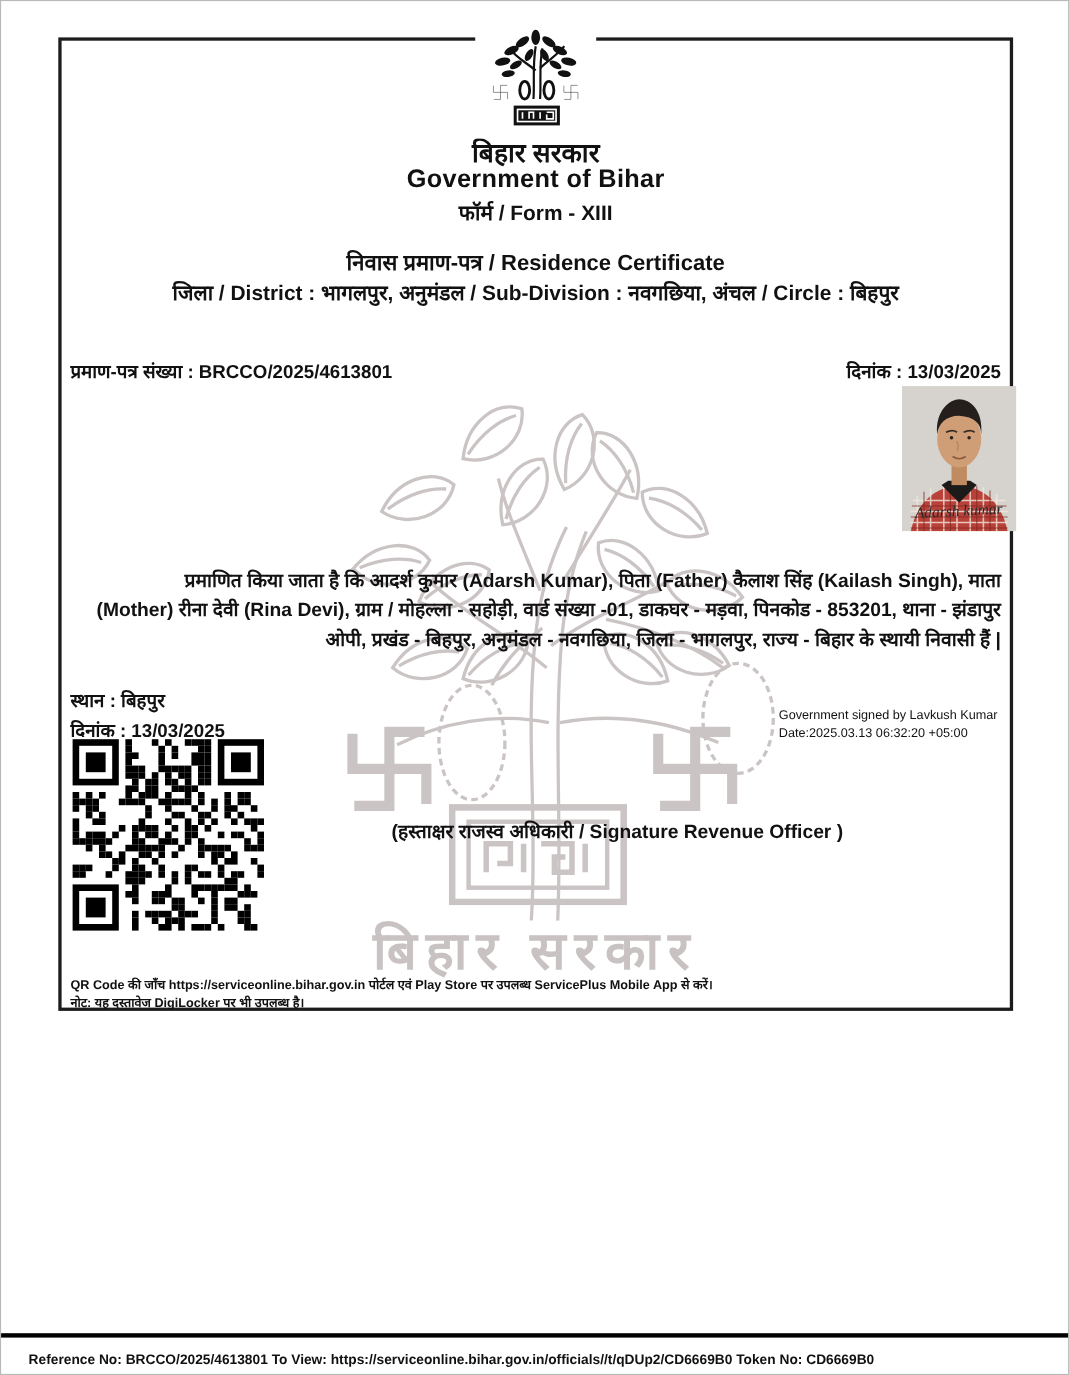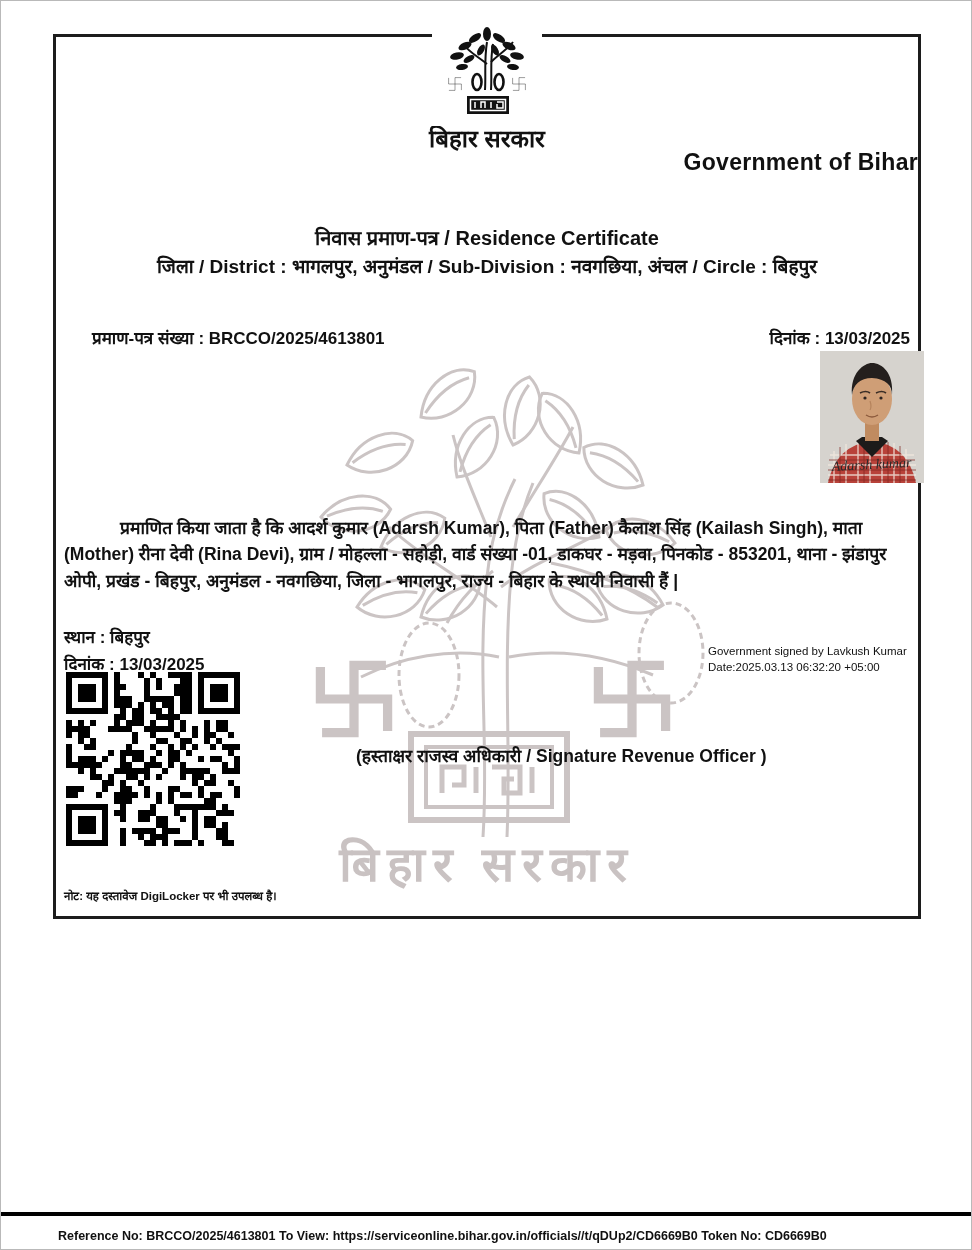--- a/index.html
+++ b/index.html
@@ -13,50 +13,50 @@
     border:3px solid #1c1c1c;box-sizing:border-box;background:#fff;
   }
   .abs{position:absolute;}
   .ctr{left:0;right:0;text-align:center;}
   .b{font-weight:bold;}
 
   
   .logo-wrap{position:absolute;left:50%;transform:translateX(-50%);top:-11px;
     width:110px;height:100px;background:#fff;display:flex;align-items:flex-start;justify-content:center;z-index:3;}
   .org-hi{top:84px;font-size:24px;z-index:2;}
-  .org-en{top:112px;font-size:23px;letter-spacing:.3px;z-index:2;text-align:right;}
+  .org-en{top:112px;font-size:23px;letter-spacing:.3px;z-index:2;}
   .form-no{top:143px;font-size:19px;z-index:2;}
   .title-cert{top:187px;font-size:20px;z-index:2;}
   .title-loc{top:216px;font-size:19px;z-index:2;}
 
   .meta-row{top:289px;left:8px;right:8px;display:flex;justify-content:space-between;
-    font-size:17px;z-index:2;margin-left:28px;}
+    font-size:17px;z-index:2;}
 
   .photo{left:764px;top:314px;width:104px;height:132px;z-index:2;}
 
   .para{top:478px;left:8px;right:8px;font-size:17.5px;line-height:1.5;
-    text-indent:56px;text-align:left;z-index:2;}
+    text-indent:56px;text-align:right;z-index:2;}
 
   .place-line{top:588px;left:8px;font-size:17px;z-index:2;}
   .issue-date-line{top:615px;left:8px;font-size:17px;z-index:2;}
 
   .digital-sig{left:652px;top:607px;font-size:11.5px;line-height:1.35;font-weight:normal;z-index:2;}
 
   .qr-block{left:8px;top:633px;width:184px;height:184px;z-index:2;background:#fff;}
 
   .officer-line{top:706px;right:10px;left:300px;font-size:17.5px;z-index:2;}
 
   .qr-note{top:851px;left:8px;right:8px;font-size:11.5px;line-height:1.4;z-index:2;}
 
   
   .wm{position:absolute;inset:0;z-index:1;pointer-events:none;}
   .wm-text{top:793px;font-size:48px;letter-spacing:8px;color:#c9c2c2;font-weight:bold;}
 
   .footer-bar{position:absolute;top:1211px;left:0;width:972px;height:4px;background:#000;}
-  .footer-text{position:absolute;top:1228px;left:25px;font-size:12.5px;font-weight:bold;margin-left:32px;}
+  .footer-text{position:absolute;top:1228px;left:25px;font-size:12.5px;font-weight:bold;}
 </style>
 </head>
 <body>
 
 <div class="page">
 
   <div class="cert-box">
 
     <div class="wm">
 
@@ -159,20 +159,21 @@
           <ellipse cx="64" cy="56" rx="4.5" ry="8"></ellipse>
         </g>
         <rect x="32" y="70" width="42" height="18" fill="#111"></rect>
         <rect x="35.5" y="73.5" width="35" height="11" fill="none" stroke="#fff" stroke-width="1.5"></rect>
         <path d="M40,76 v6 M46,82 v-6 h4 v6 M56,76 v6 M62,76 h6 v6 h-6 v-4" fill="none" stroke="#fff" stroke-width="1.5"></path>
       </svg>
     </div>
 
     <div class="abs ctr org-hi b">बिहार सरकार</div>
     <div class="abs ctr org-en b">Government of Bihar</div>
+    <div class="abs ctr form-no b">फॉर्म / Form - XIII</div>
 
     <div class="abs ctr title-cert b">निवास प्रमाण-पत्र / Residence Certificate</div>
     <div class="abs ctr title-loc b">जिला / District : भागलपुर, अनुमंडल / Sub-Division : नवगछिया, अंचल / Circle : बिहपुर</div>
 
     <div class="abs meta-row b">
       <span>प्रमाण-पत्र संख्या : BRCCO/2025/4613801</span>
       <span>दिनांक : 13/03/2025</span>
     </div>
 
     <div class="abs photo">
@@ -517,20 +518,21 @@
           <rect x="146" y="14" width="18" height="18" fill="#000"></rect>
           <rect x="2" y="134" width="42" height="42" fill="#000"></rect>
           <rect x="8" y="140" width="30" height="30" fill="#fff"></rect>
           <rect x="14" y="146" width="18" height="18" fill="#000"></rect>
         </svg>
     </div>
 
     <div class="abs officer-line b">(हस्ताक्षर राजस्व अधिकारी / Signature Revenue Officer )</div>
 
     <div class="abs qr-note b">
+      <div>QR Code की जाँच https://serviceonline.bihar.gov.in पोर्टल एवं Play Store पर उपलब्ध ServicePlus Mobile App से करें।</div>
       <div>नोट: यह दस्तावेज DigiLocker पर भी उपलब्ध है।</div>
     </div>
 
   </div>
 
   <div class="footer-bar"></div>
   <div class="footer-text">Reference No: BRCCO/2025/4613801 To View: https://serviceonline.bihar.gov.in/officials//t/qDUp2/CD6669B0 Token No: CD6669B0</div>
 
 </div>
 

